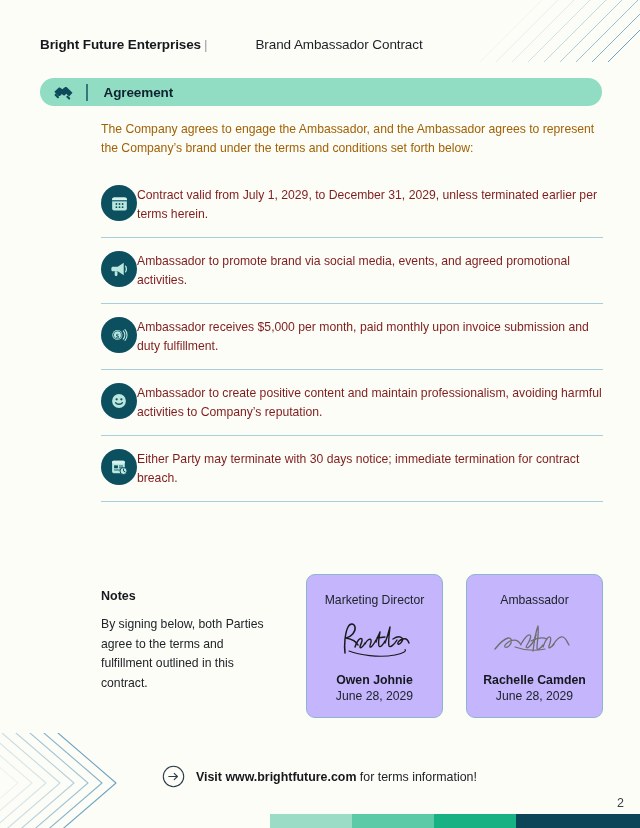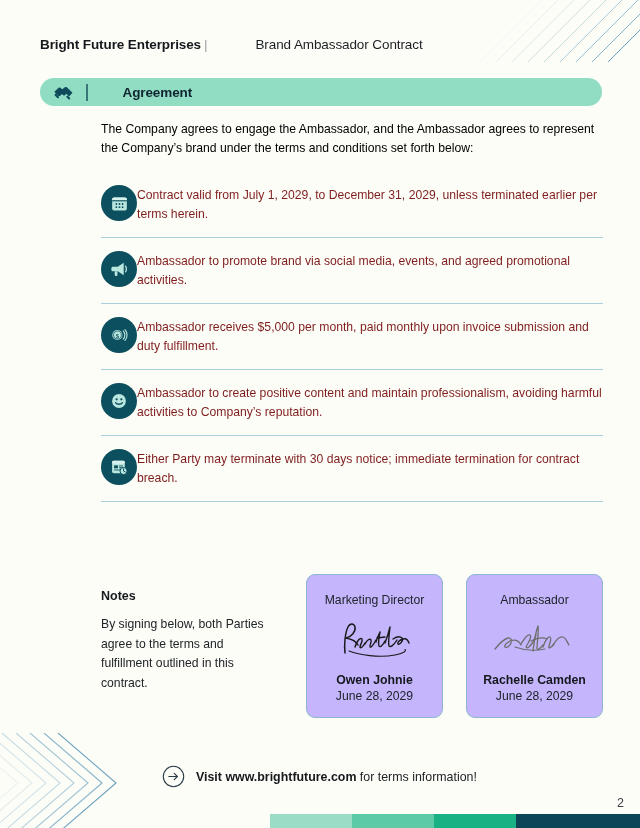--- a/index.html
+++ b/index.html
@@ -76,31 +76,30 @@
     background: #1c5360;
     opacity: 0.75;
     flex: 0 0 auto;
   }
   .banner-title {
     font-size: 13.5px;
     font-weight: bold;
     color: #0f2430;
     padding-left: 16px;
     letter-spacing: -0.1px;
-    margin-left: 19px;
   }
 
   
   .intro {
     position: absolute;
     left: 101px; top: 120px;
     width: 500px;
     font-size: 12.2px;
     line-height: 19px;
-    color: #000000;
+    color: #a16207;
   }
 
   
   .terms {
     position: absolute;
     left: 101px; top: 172px;
     width: 502px;
   }
   .term-row {
     display: flex;

